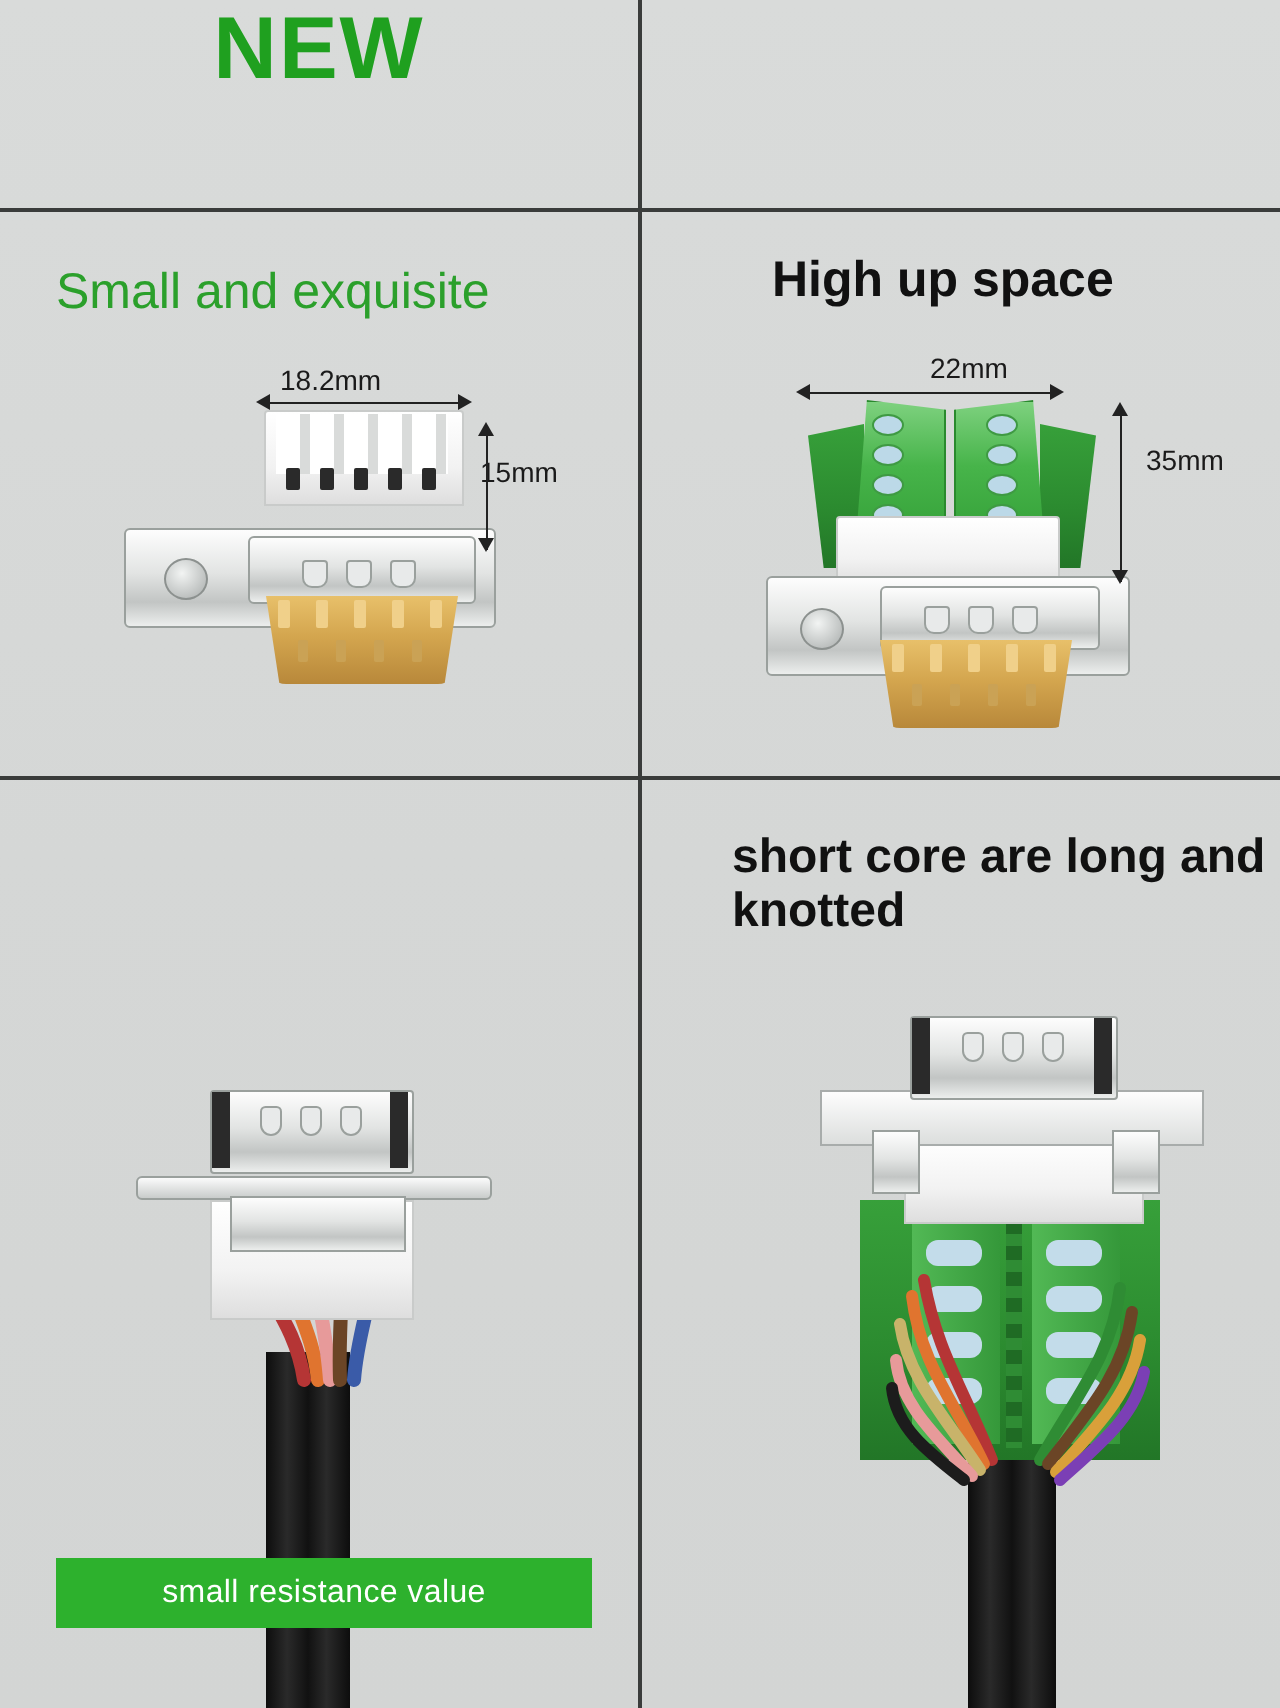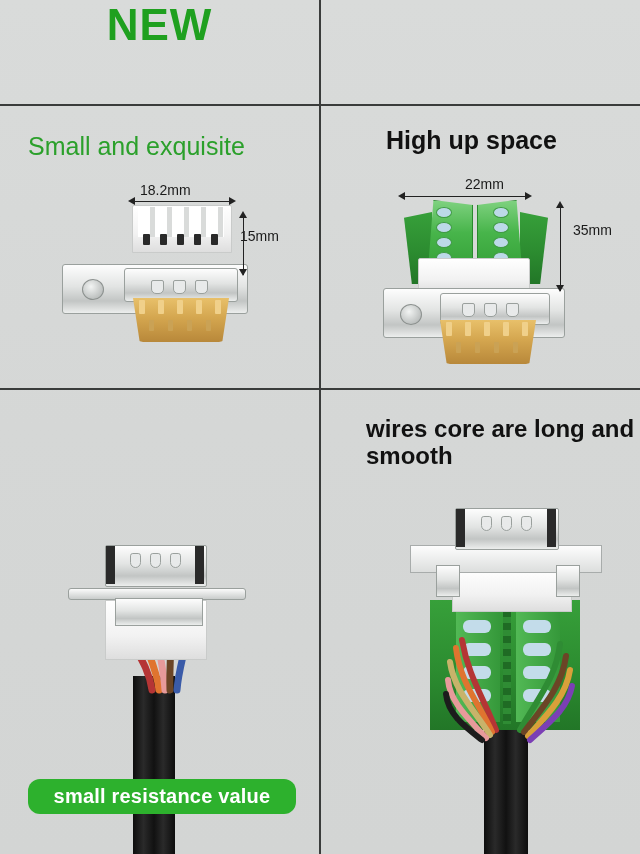--- a/index.html
+++ b/index.html
@@ -54,21 +54,21 @@
   .a3{left:400px;top:196px;width:130px;}
   .a3L{left:398px;top:192px;border-top:4px solid transparent;border-bottom:4px solid transparent;border-right:7px solid #222;}
   .a3R{left:525px;top:192px;border-top:4px solid transparent;border-bottom:4px solid transparent;border-left:7px solid #222;}
   
   .a4{left:560px;top:203px;height:88px;}
   .a4T{left:556px;top:201px;border-left:4px solid transparent;border-right:4px solid transparent;border-bottom:7px solid #222;}
   .a4B{left:556px;top:285px;border-left:4px solid transparent;border-right:4px solid transparent;border-top:7px solid #222;}
 
   
   .badge{position:absolute;z-index:35;display:flex;align-items:center;justify-content:center;
-         border-radius:12px;color:#fff;font-size:20px;letter-spacing:.2px;font-weight:bold;}
+         border-radius:0;color:#fff;font-size:16px;letter-spacing:.2px;}
   .badge-green{left:28px;top:779px;width:268px;height:35px;background:#2db12d;}
   .badge-dark{left:348px;top:782px;width:282px;height:35px;background:#3b3b3b;}
 
   
   .part{position:absolute;}
   .metal{background:linear-gradient(180deg,#fdfdfd 0%,#e2e4e3 45%,#c2c5c4 75%,#eceeed 100%);
          border:1px solid #9aa09d;}
   .pcb{background:linear-gradient(180deg,#37a03a 0%,#2c8c30 55%,#227627 100%);}
   .term{background:linear-gradient(180deg,#7ed17f 0%,#47b44a 40%,#2f9b33 100%);border:1px solid #2a8a2e;}
   .gold{background:linear-gradient(180deg,#e8c06a 0%,#d4a64f 45%,#b8883a 100%);}
@@ -206,21 +206,21 @@
     <div class="part metal" style="left:105px;top:545px;width:100px;height:40px;border-radius:2px;"></div>
     <div class="part" style="left:106px;top:546px;width:9px;height:38px;background:#2a2a2a;"></div>
     <div class="part" style="left:195px;top:546px;width:9px;height:38px;background:#2a2a2a;"></div>
     <div class="part" style="left:130px;top:553px;width:9px;height:13px;background:#e8eaea;border:1px solid #9aa09d;border-radius:3px 3px 6px 6px;"></div>
     <div class="part" style="left:150px;top:553px;width:9px;height:13px;background:#e8eaea;border:1px solid #9aa09d;border-radius:3px 3px 6px 6px;"></div>
     <div class="part" style="left:170px;top:553px;width:9px;height:13px;background:#e8eaea;border:1px solid #9aa09d;border-radius:3px 3px 6px 6px;"></div>
   </div>
 
   <div class="badge badge-green">small resistance value</div>
 
-  <div class="sec-title t-wires-old">wires core  are long and smooth</div>
+  <div class="sec-title t-wires-old">short core  are long and knotted</div>
 
   <div>
 
     <div class="part cable" style="left:484px;top:718px;width:44px;height:136px;"></div>
 
     <div class="part pcb" style="left:430px;top:600px;width:150px;height:130px;"></div>
     <div class="part" style="left:456px;top:612px;width:44px;height:110px;background:linear-gradient(90deg,#52b955,#35983a);"></div>
     <div class="part" style="left:516px;top:612px;width:44px;height:110px;background:linear-gradient(90deg,#52b955,#35983a);"></div>
     <div class="part" style="left:463px;top:620px;width:28px;height:13px;border-radius:6px;background:#c3dcea;"></div>
     <div class="part" style="left:463px;top:643px;width:28px;height:13px;border-radius:6px;background:#c3dcea;"></div>

